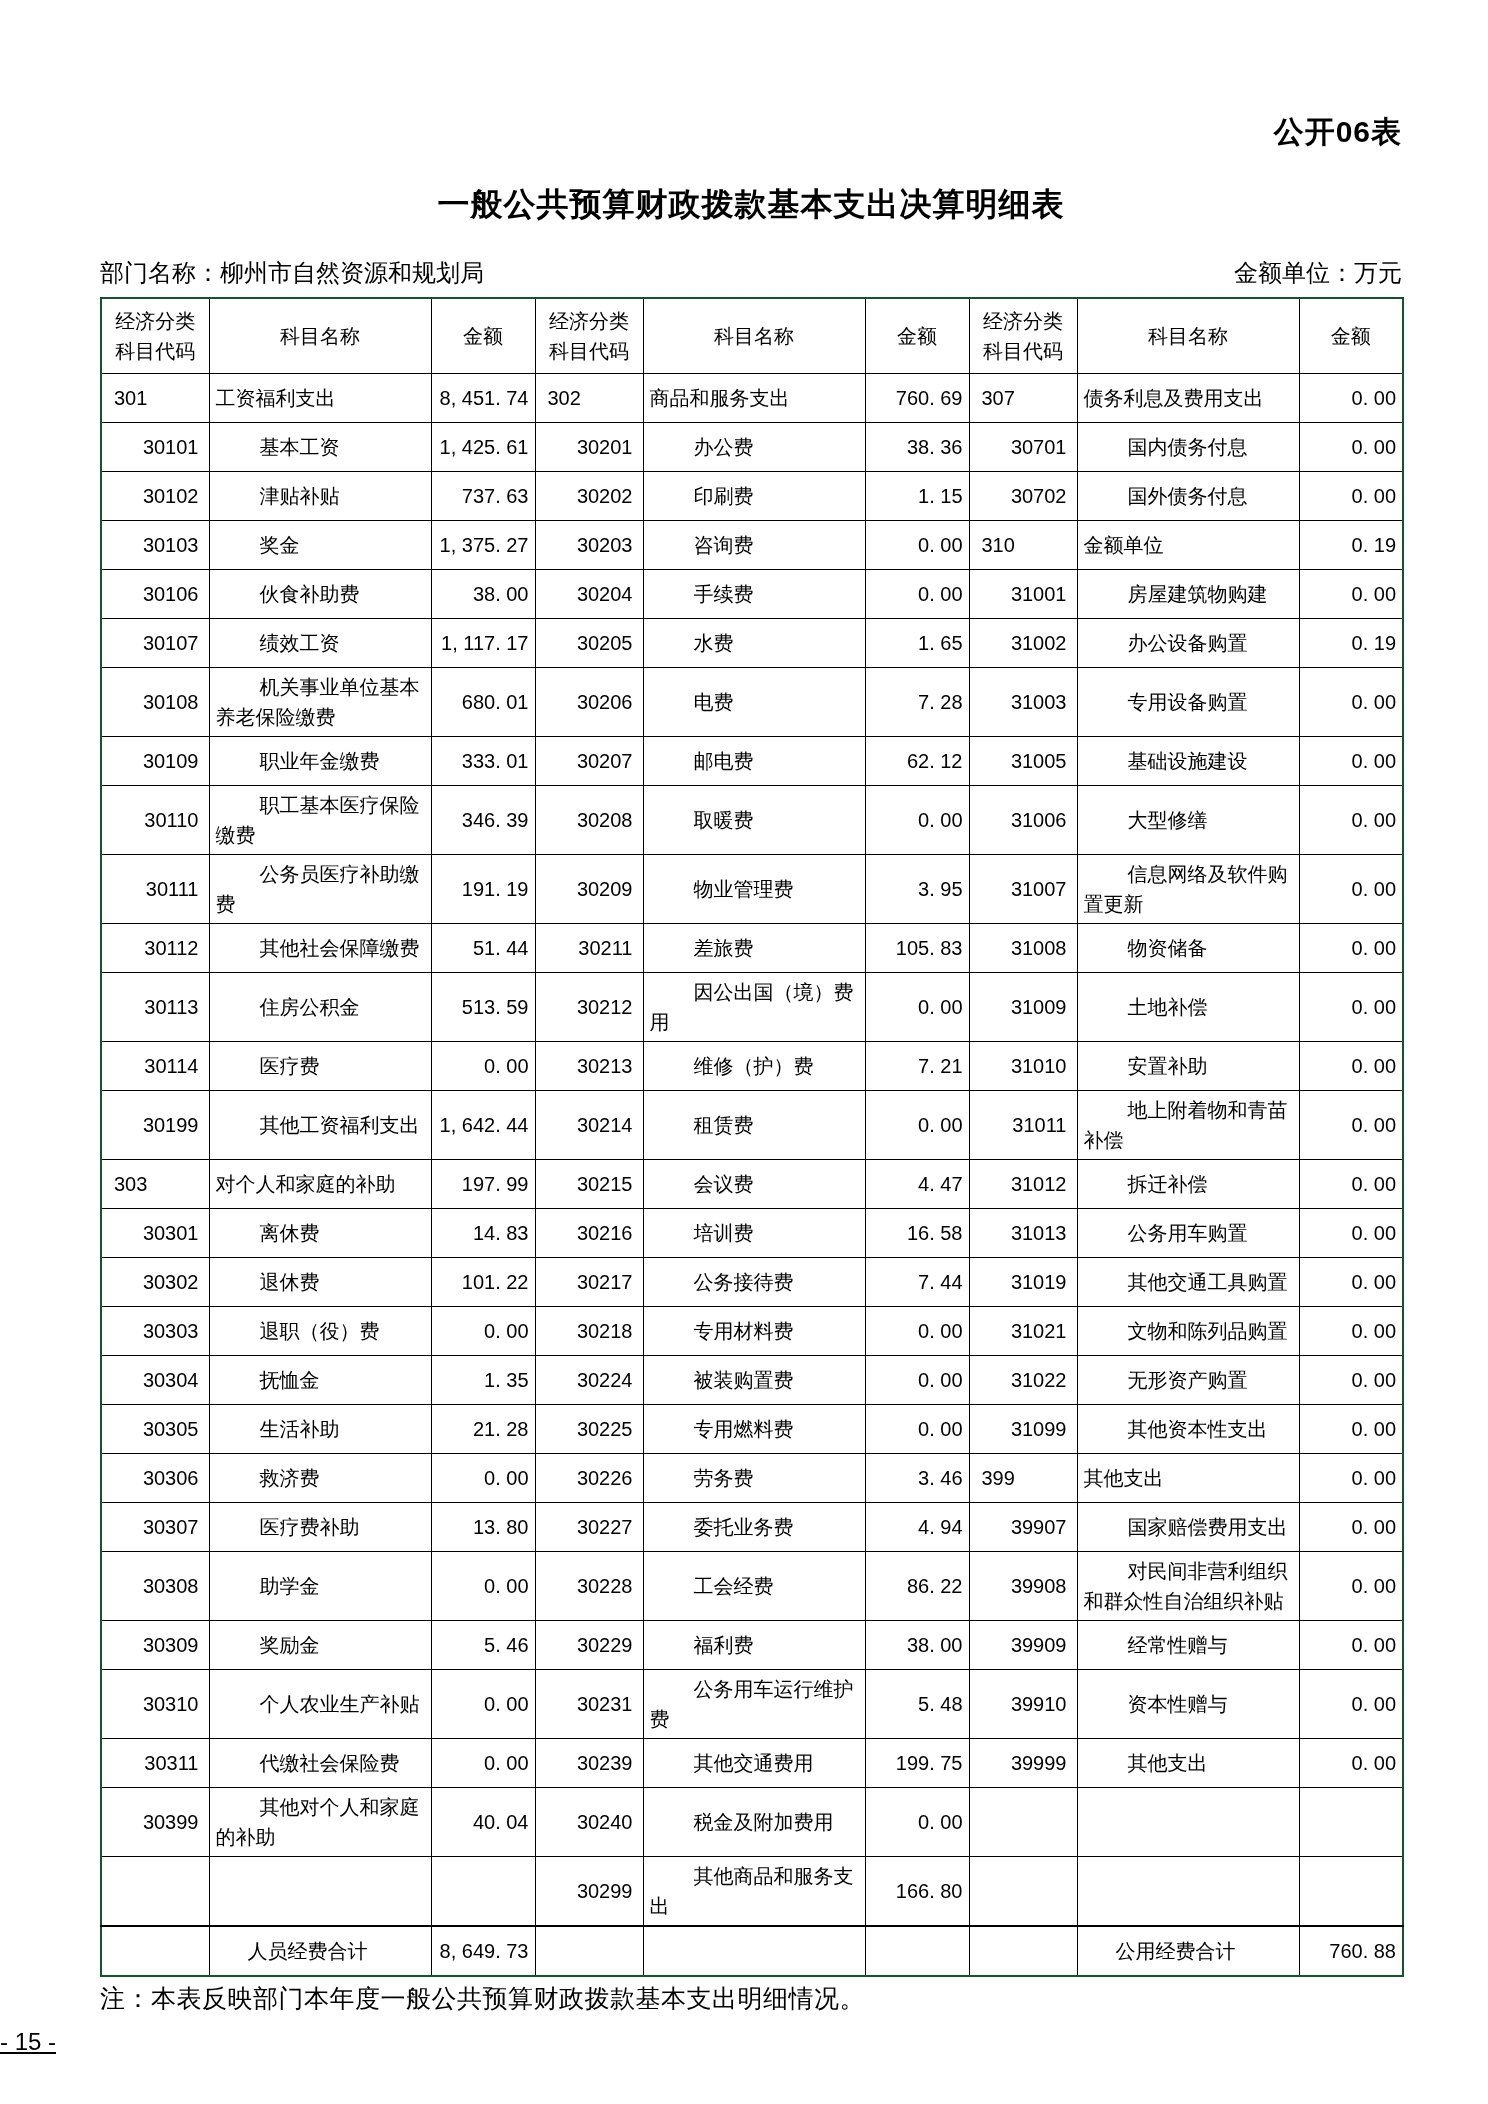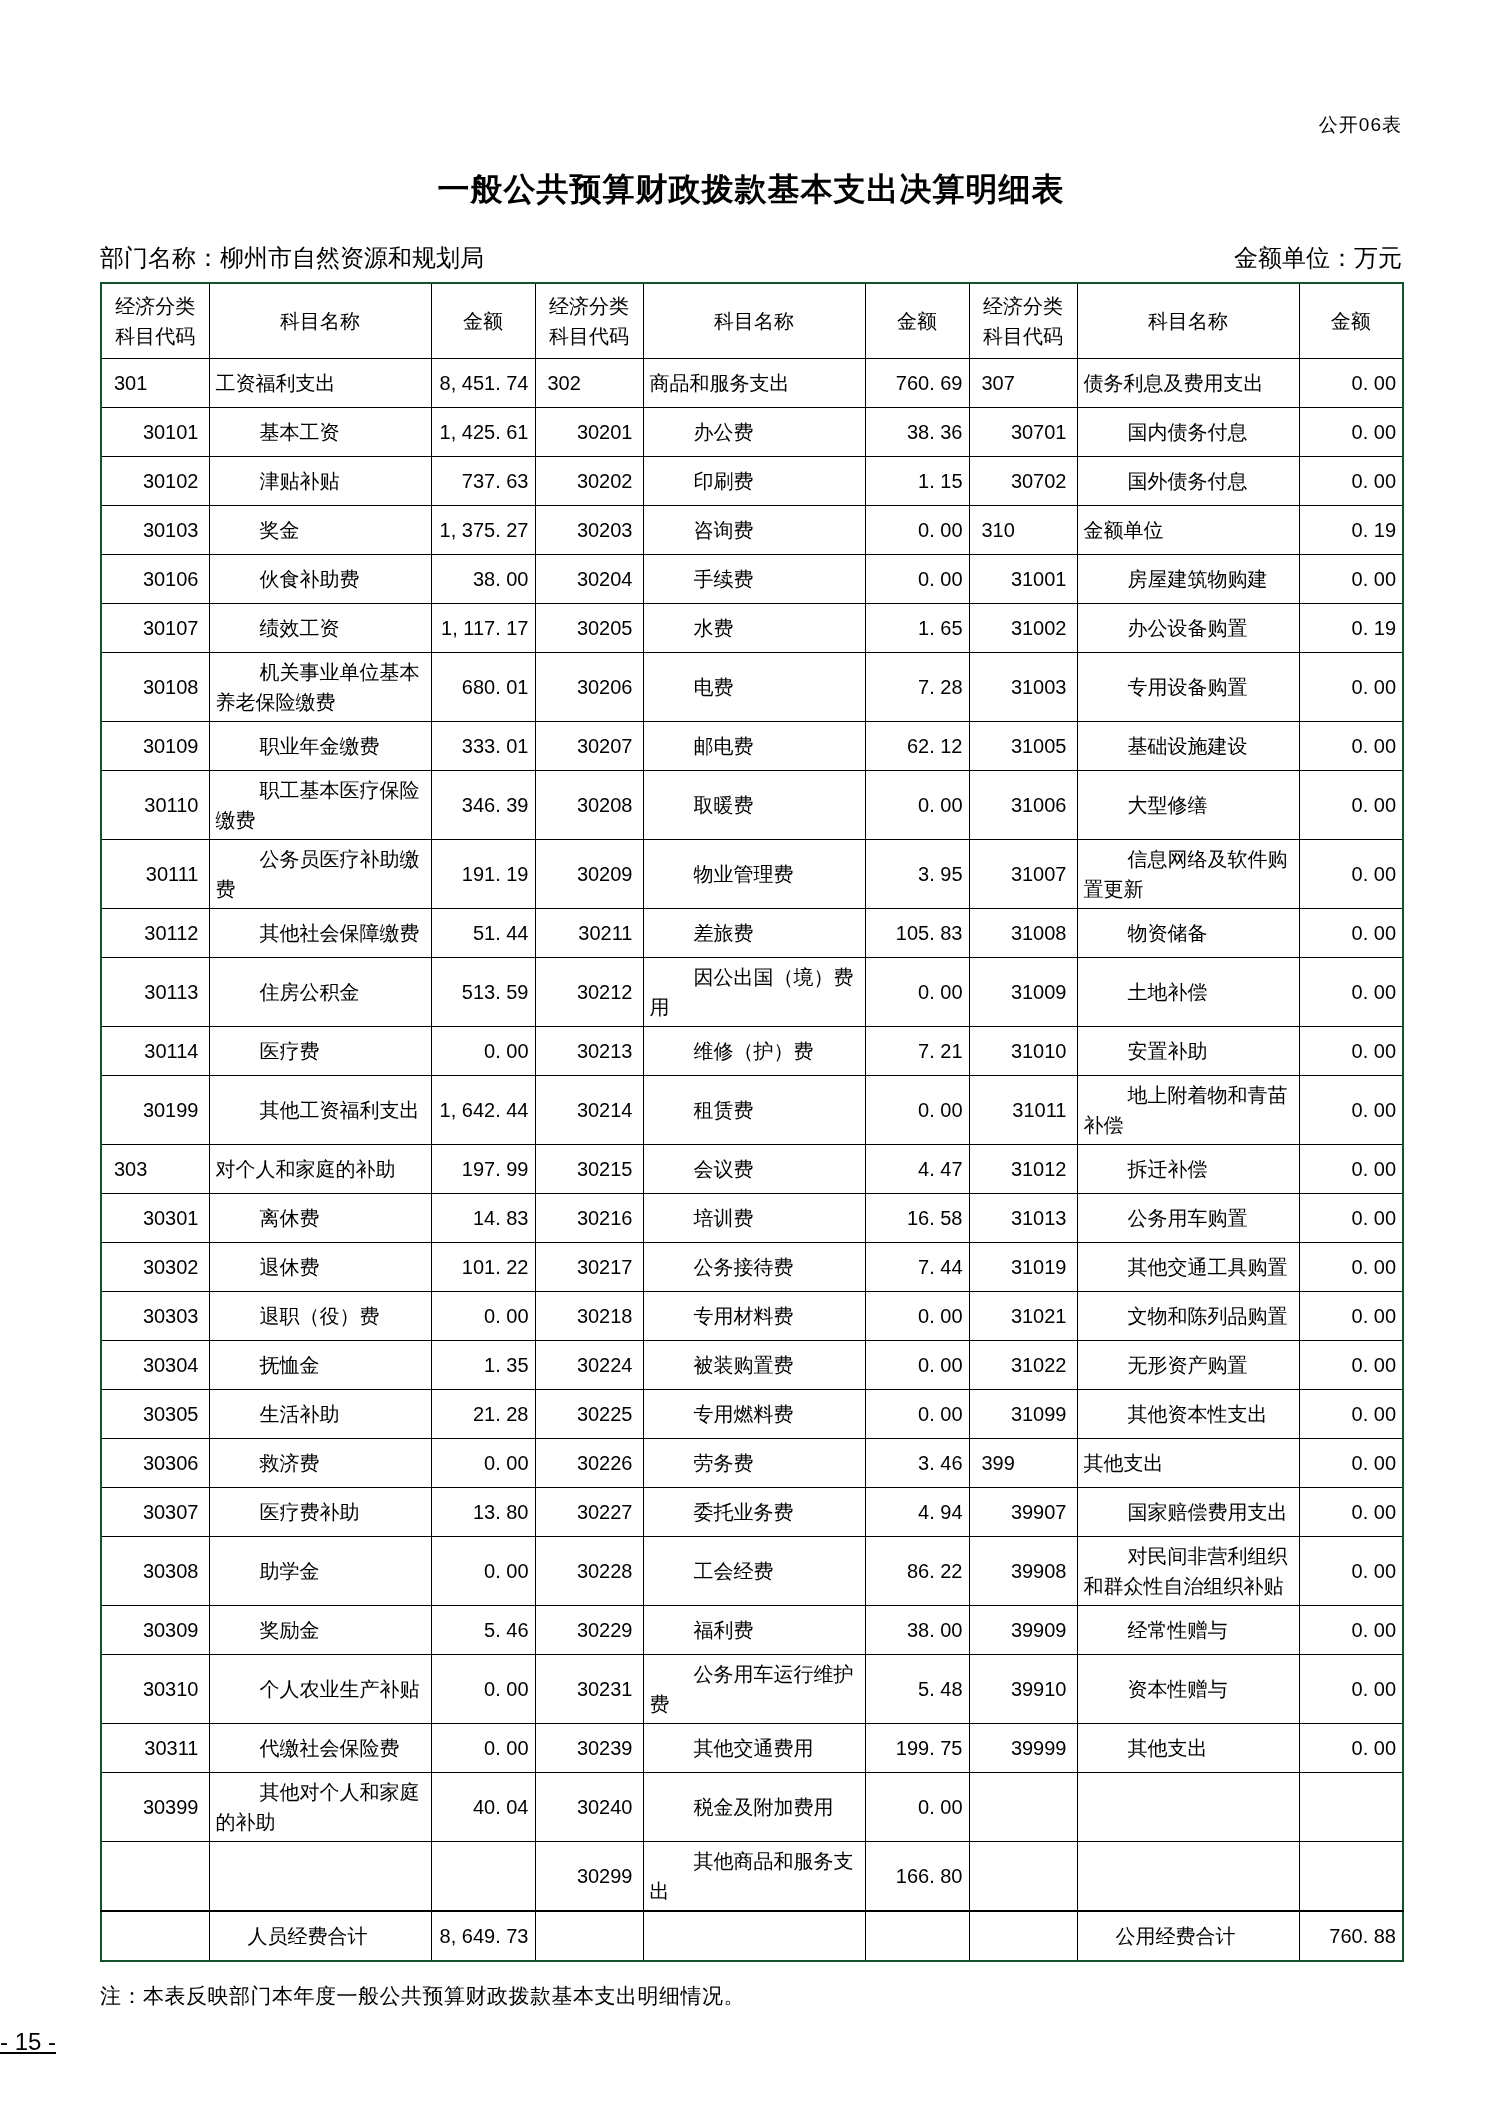--- a/index.html
+++ b/index.html
@@ -2,42 +2,42 @@
 <html><head>
 <meta charset="utf-8">
 <style>
   html,body{margin:0;padding:0;background:#e8e8e8;}
   .page{
     width:1488px;height:2104px;background:#ffffff;position:relative;
     font-family:"Liberation Sans","DejaVu Sans",sans-serif;color:#000;
     margin:0 auto;overflow:hidden;
   }
   .content{padding:0 86px 0 100px;}
-  .form-tag{padding-top:112px;text-align:right;font-size:19px;letter-spacing:1px;}
+  .form-tag{padding-top:112px;text-align:right;font-size:30px;letter-spacing:1px;font-weight:bold;}
   .doc-title{margin-top:30px;text-align:center;font-size:32px;font-weight:bold;letter-spacing:1px;}
   .meta-row{margin-top:30px;display:flex;justify-content:space-between;align-items:flex-end;font-size:24px;font-family:Liberation Mono, monospace;}
   table.budget{
     border-collapse:collapse;table-layout:fixed;width:1302px;margin-top:8px;
     font-size:20px;border:2px solid #14532d;
   }
   table.budget th,table.budget td{
     border:1px solid #000;padding:4px 6px;vertical-align:middle;
     line-height:30px;overflow:hidden;word-break:break-all;
   }
   table.budget th{font-weight:normal;text-align:center;height:70px;padding:2px 6px;}
   table.budget td{height:40px;}
   td.code{text-align:left;}
   td.code.parent{text-align:left;padding-left:12px;}
   td.code.child{text-align:right;padding-right:10px;}
   td.name{text-align:left;padding-left:5px;}
   td.name.child{text-indent:44px;}
   td.name.summary{text-indent:32px;}
   td.amount{text-align:right;padding-right:6px;}
   tr.totals td{border-top:2.5px solid #000;}
-  .note{font-size:21px;margin-top:20px;letter-spacing:0.5px;}
+  .note{font-size:25px;margin-top:5px;letter-spacing:0.5px;}
   .page-num{position:absolute;left:0;right:0;bottom:48px;text-align:left;font-size:24px;text-decoration:underline;}
 </style>
 </head>
 <body>
 
 <div class="page">
   <div class="content">
     <div class="form-tag">公开06表</div>
     <div class="doc-title">一般公共预算财政拨款基本支出决算明细表</div>
     <div class="meta-row">

